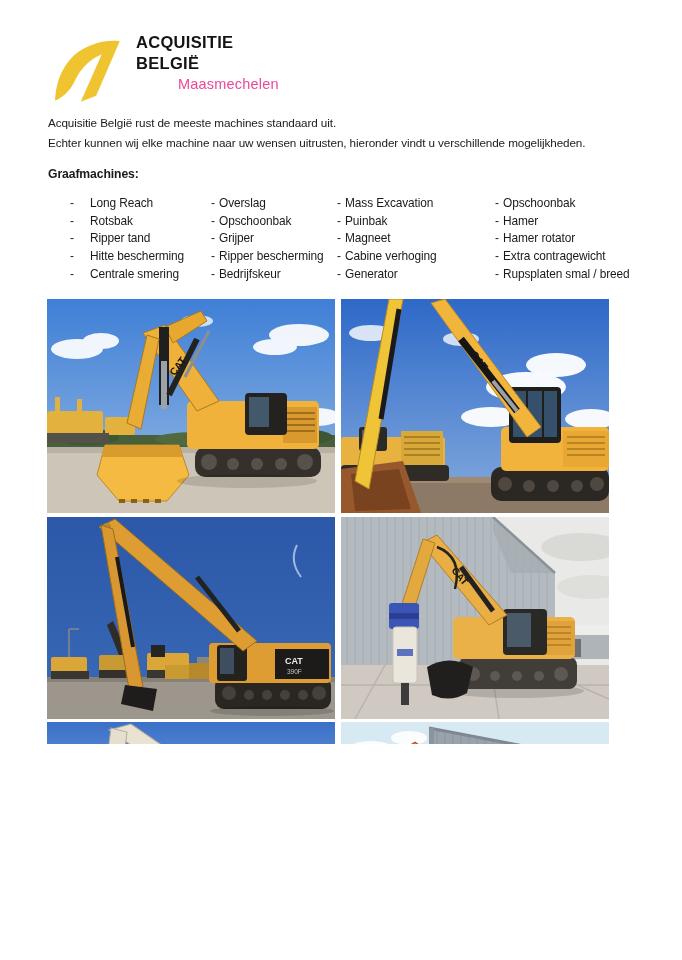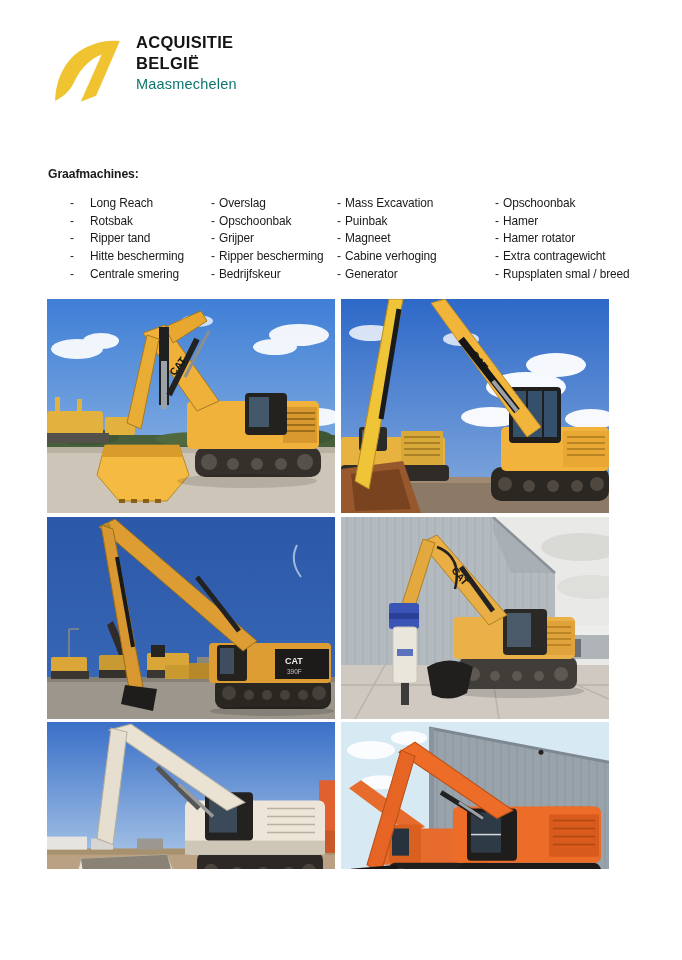--- a/index.html
+++ b/index.html
@@ -1,26 +1,26 @@
 <!DOCTYPE html>
 <html><head>
 <meta charset="utf-8">
 <style>
   html,body{margin:0;padding:0;background:#ffffff;}
   .page{
-    position:relative;width:682px;height:869px;background:#ffffff;overflow:hidden;
+    position:relative;width:682px;height:744px;background:#ffffff;overflow:hidden;
     font-family:"Liberation Sans",sans-serif;color:#1a1a1a;
   }
   
   .logo{position:absolute;left:52px;top:30px;display:flex;align-items:flex-start;}
   .logo-mark{width:78px;height:66px;margin-top:8px;}
   .logo-mark svg{display:block;width:100%;height:100%;}
   .logo-text{margin-left:6px;margin-top:2px;}
   .logo-line{font-weight:bold;font-size:16.5px;line-height:21px;letter-spacing:.3px;color:#141414;}
-  .logo-sub{font-size:14.5px;line-height:19px;color:#0f766e;letter-spacing:.2px;margin-top:1px;}
+  .logo-sub{font-size:14.5px;line-height:19px;color:#ec4899;letter-spacing:.2px;margin-top:1px;margin-left:42px;}
   
   .intro{position:absolute;left:48px;top:113px;font-size:11.7px;line-height:19.5px;letter-spacing:-.1px;white-space:nowrap;}
   .section-title{position:absolute;left:48px;top:167px;font-size:12.2px;font-weight:bold;letter-spacing:-.1px;}
   
   .options{
     position:absolute;left:70px;top:196px;
     display:grid;grid-template-columns:141px 126px 158px 165px;grid-auto-rows:17.7px;
     font-size:11.9px;letter-spacing:-.1px;
   }
   .opt{display:flex;align-items:baseline;white-space:nowrap;}
@@ -48,20 +48,24 @@
         <path d="M66 3 L43 56 L28 62 L51 10 Z" fill="#F0C330"></path>
       </svg>
     </div>
     <div class="logo-text">
       <div class="logo-line">ACQUISITIE</div>
       <div class="logo-line">BELGIË</div>
       <div class="logo-sub">Maasmechelen</div>
     </div>
   </div>
 
+  <div class="intro">
+    <div>Acquisitie België rust de meeste machines standaard uit.</div>
+    <div>Echter kunnen wij elke machine naar uw wensen uitrusten, hieronder vindt u verschillende mogelijkheden.</div>
+  </div>
 
   <div class="section-title">Graafmachines:</div>
 
   <div class="options">
 
     <div class="opt c1">
         <span class="dash">-</span>
         <span class="lbl">Long Reach</span>
       </div>
     <div class="opt">

